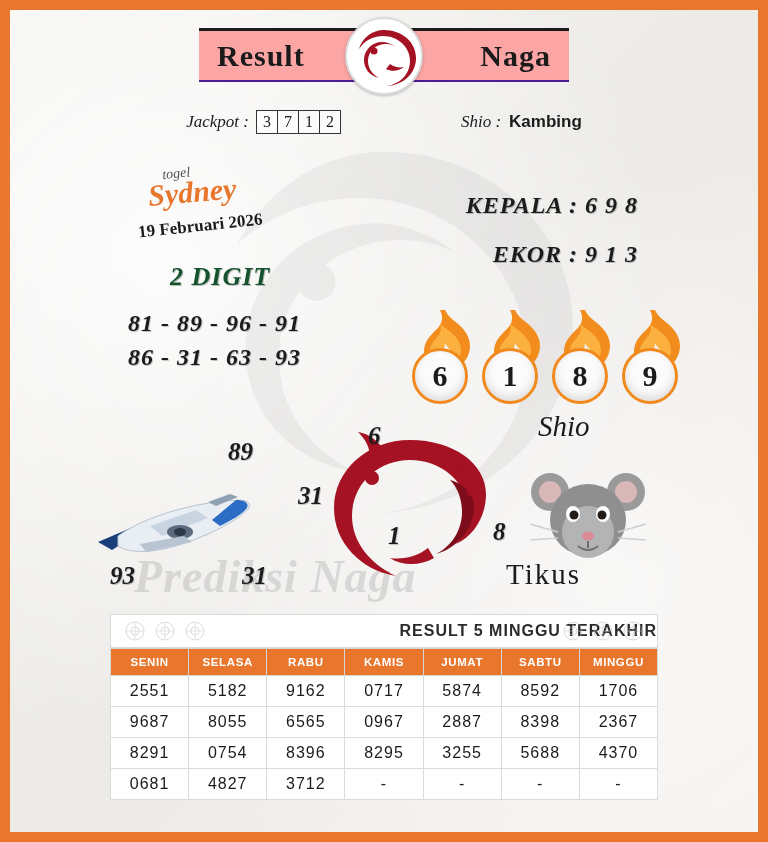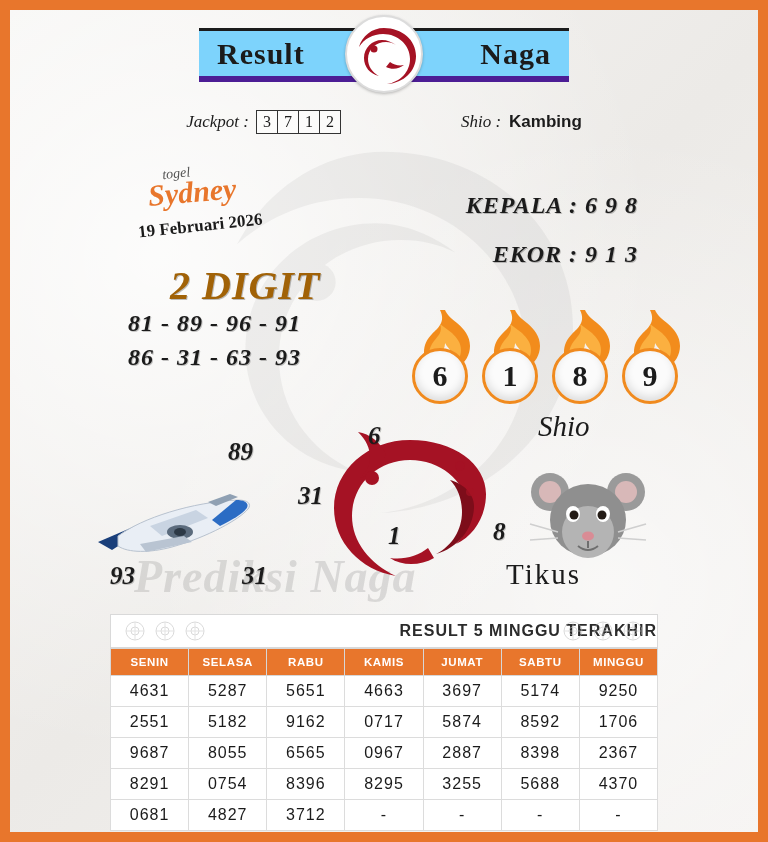--- a/index.html
+++ b/index.html
@@ -42,23 +42,23 @@
     pointer-events: none;
   }
   .content { position: relative; z-index: 3; }
 
   
   .logo-bar {
     position: absolute;
     left: 50%; top: 18px;
     transform: translateX(-50%);
     width: 370px; height: 54px;
-    background: #7dd3fc;
+    background: #fca5a5;
     border-top: 3px solid #1b1b1b;
-    border-bottom: 6px solid #4c1d95;
+    border-bottom: 2px solid #4c1d95;
     display: flex; align-items: center; justify-content: space-between;
     padding: 0 18px;
   }
   .logo-word {
     font-family: "Liberation Serif", serif;
     font-weight: bold;
     font-size: 30px;
     letter-spacing: 1px;
     color: #1b1b1b;
   }
@@ -143,22 +143,22 @@
     margin-left: -10px;
   }
 
   
   .twodigit-title {
     position: absolute;
     left: 160px; top: 252px;
     font-family: "Liberation Serif", serif;
     font-weight: bold;
     font-style: italic;
-    font-size: 40px;
-    color: #a16207;
+    font-size: 26px;
+    color: #14532d;
     letter-spacing: 1px;
     text-shadow: 1px 1px 0 rgba(0,0,0,0.25);
   }
   .twodigit-lines {
     position: absolute;
     left: 118px; top: 296px;
     font-family: "Liberation Serif", serif;
     font-weight: bold;
     font-style: italic;
     font-size: 24px;
@@ -504,29 +504,20 @@
               <th>SENIN</th>
               <th>SELASA</th>
               <th>RABU</th>
               <th>KAMIS</th>
               <th>JUMAT</th>
               <th>SABTU</th>
               <th>MINGGU</th>
             </tr>
           </thead>
           <tbody>
-            <tr>
-              <td>4631</td>
-              <td>5287</td>
-              <td>5651</td>
-              <td>4663</td>
-              <td>3697</td>
-              <td>5174</td>
-              <td>9250</td>
-            </tr>
             <tr>
               <td>2551</td>
               <td>5182</td>
               <td>9162</td>
               <td>0717</td>
               <td>5874</td>
               <td>8592</td>
               <td>1706</td>
             </tr>
             <tr>

